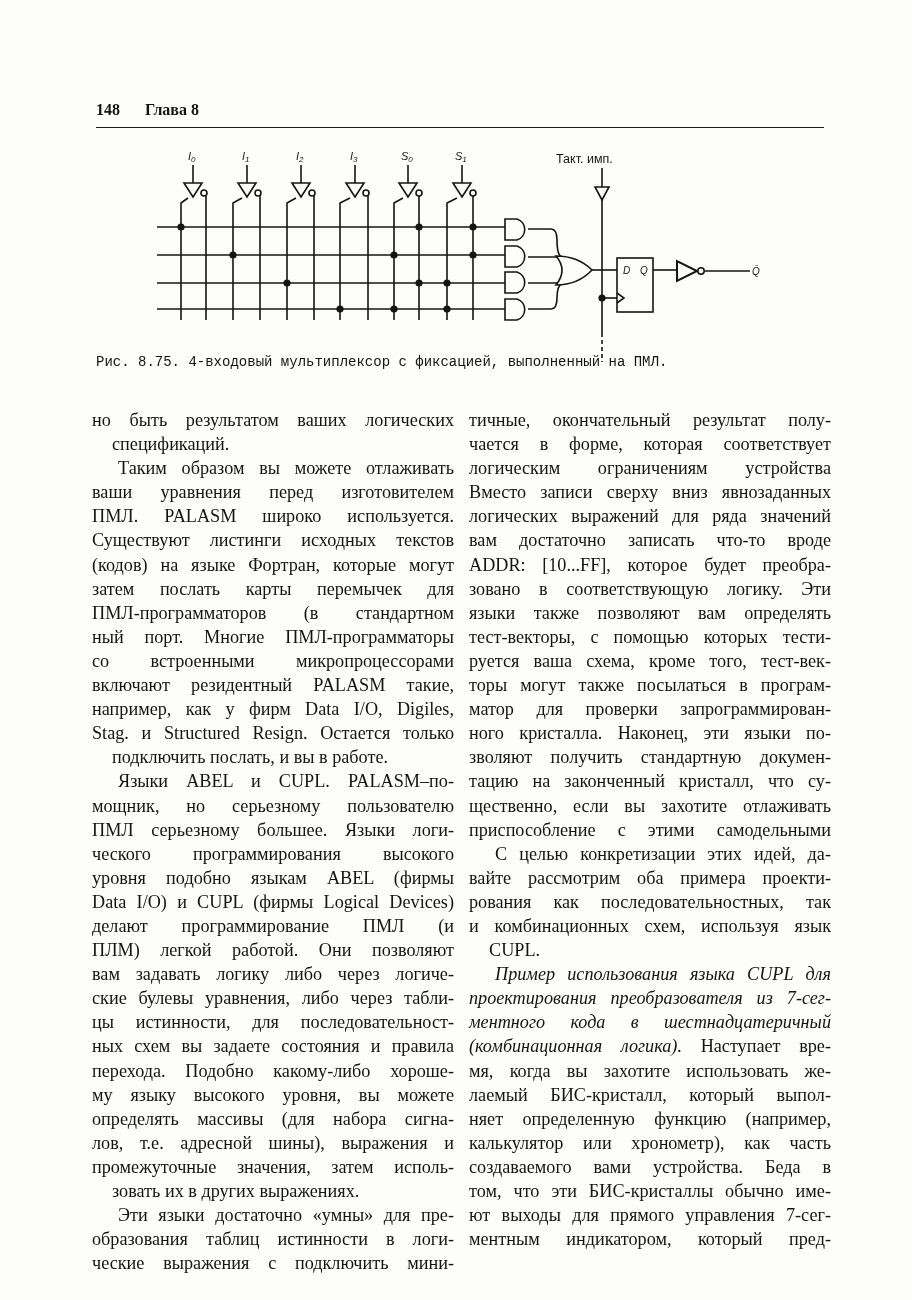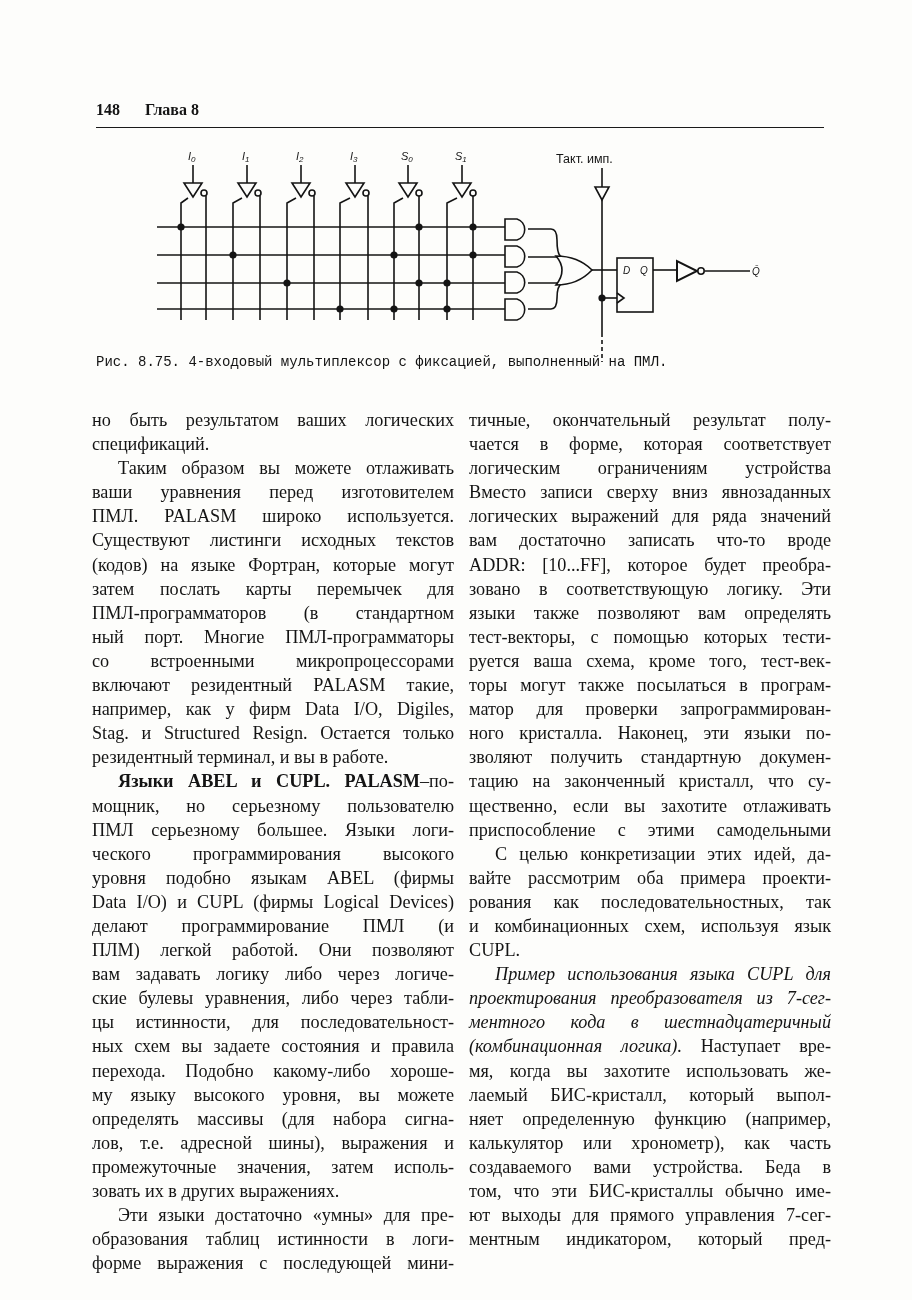--- a/index.html
+++ b/index.html
@@ -6,23 +6,23 @@
   body { width: 912px; height: 1300px; position: relative; overflow: hidden; color: #141414; font-family: "Liberation Serif", "DejaVu Serif", serif; }
   .header { position: absolute; left: 96px; top: 101px; width: 728px; height: 26px; border-bottom: 1.5px solid #1a1a1a; }
   .header .pnum { position: absolute; left: 0; top: 0; font-weight: bold; font-size: 16px; }
   .header .chap { position: absolute; left: 49px; top: 0; font-weight: bold; font-size: 16px; }
   .figure { position: absolute; left: 150px; top: 140px; width: 640px; height: 225px; }
   .caption { position: absolute; left: 96px; top: 354px; font-size: 14px; font-family: Liberation Mono, monospace; }
   .col { position: absolute; top: 408px; width: 362px; font-size: 18.2px; line-height: 24.1px; text-align: justify; }
   .col.left { left: 92px; }
   .col.right { left: 469px; }
   .line { display: block; white-space: nowrap; text-align-last: justify; height: 24.1px; }
-  .line.last { text-align-last: left; }
+  .line.last { text-align-last: left; margin-left: 20px; }
   .ind { padding-left: 26px; }
-  .bold { font-weight: bold; }
+  .bold { font-weight: normal; }
   .it { font-style: italic; }
   svg text { font-family: "Liberation Sans", sans-serif; }
 </style>
 </head>
 <body>
 
 <div class="header">
   <span class="pnum">148</span>
   <span class="chap">Глава 8</span>
 </div>
@@ -157,42 +157,42 @@
     <span class="line"><span>ПМЛ. PALASM широко используется.</span></span>
     <span class="line"><span>Существуют листинги исходных текстов</span></span>
     <span class="line"><span>(кодов) на языке Фортран, которые могут</span></span>
     <span class="line"><span>затем послать карты перемычек для</span></span>
     <span class="line"><span>ПМЛ-программаторов (в стандартном</span></span>
     <span class="line"><span>ный порт. Многие ПМЛ-программаторы</span></span>
     <span class="line"><span>со встроенными микропроцессорами</span></span>
     <span class="line"><span>включают резидентный PALASM такие,</span></span>
     <span class="line"><span>например, как у фирм Data I/O, Digiles,</span></span>
     <span class="line"><span>Stag. и Structured Resign. Остается только</span></span>
-    <span class="line last"><span>резидентный терминал, и вы в работе.</span></span>
+    <span class="line last"><span>подключить послать, и вы в работе.</span></span>
     <span class="line ind"><span class="bold">Языки ABEL и CUPL. PALASM</span><span>–по-</span></span>
     <span class="line"><span>мощник, но серьезному пользователю</span></span>
     <span class="line"><span>ПМЛ серьезному большее. Языки логи-</span></span>
     <span class="line"><span>ческого программирования высокого</span></span>
     <span class="line"><span>уровня подобно языкам ABEL (фирмы</span></span>
     <span class="line"><span>Data I/O) и CUPL (фирмы Logical Devices)</span></span>
     <span class="line"><span>делают программирование ПМЛ (и</span></span>
     <span class="line"><span>ПЛМ) легкой работой. Они позволяют</span></span>
     <span class="line"><span>вам задавать логику либо через логиче-</span></span>
     <span class="line"><span>ские булевы уравнения, либо через табли-</span></span>
     <span class="line"><span>цы истинности, для последовательност-</span></span>
     <span class="line"><span>ных схем вы задаете состояния и правила</span></span>
     <span class="line"><span>перехода. Подобно какому-либо хороше-</span></span>
     <span class="line"><span>му языку высокого уровня, вы можете</span></span>
     <span class="line"><span>определять массивы (для набора сигна-</span></span>
     <span class="line"><span>лов, т.е. адресной шины), выражения и</span></span>
     <span class="line"><span>промежуточные значения, затем исполь-</span></span>
     <span class="line last"><span>зовать их в других выражениях.</span></span>
     <span class="line ind"><span>Эти языки достаточно «умны» для пре-</span></span>
     <span class="line"><span>образования таблиц истинности в логи-</span></span>
-    <span class="line"><span>форме выражения с последующей мини-</span></span>
+    <span class="line"><span>ческие выражения с подключить мини-</span></span>
     <span class="line"></span>
   </div>
 <div class="col right" id="colR">
     <span class="line"><span>тичные, окончательный результат полу-</span></span>
     <span class="line"><span>чается в форме, которая соответствует</span></span>
     <span class="line"><span>логическим ограничениям устройства</span></span>
     <span class="line"><span>Вместо записи сверху вниз явнозаданных</span></span>
     <span class="line"><span>логических выражений для ряда значений</span></span>
     <span class="line"><span>вам достаточно записать что-то вроде</span></span>
     <span class="line"><span>ADDR: [10...FF], которое будет преобра-</span></span>

